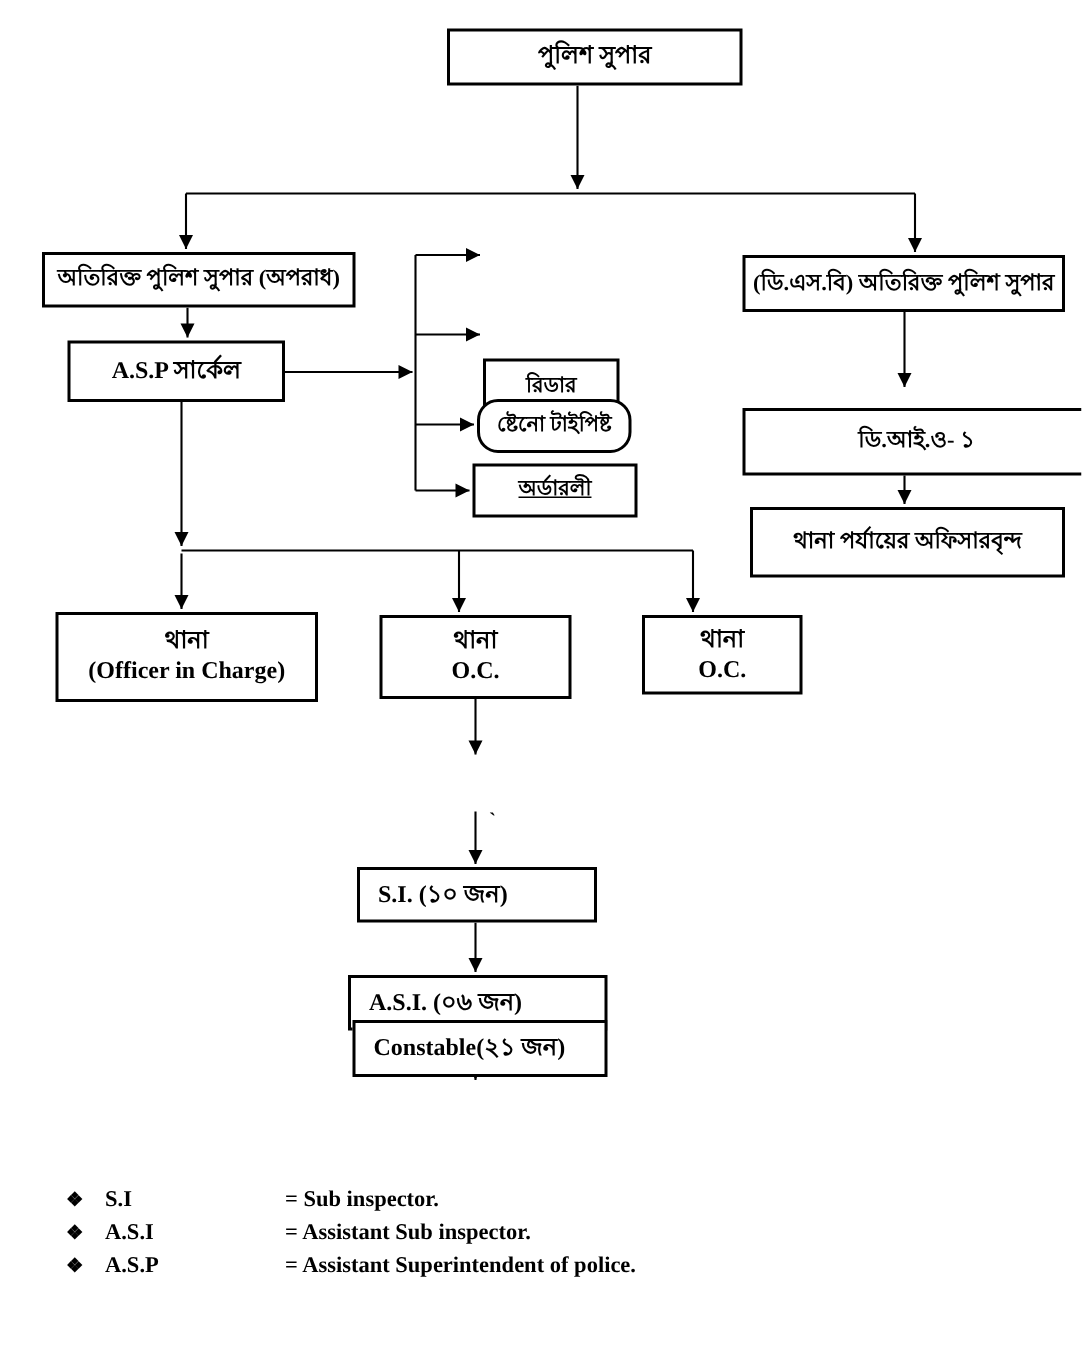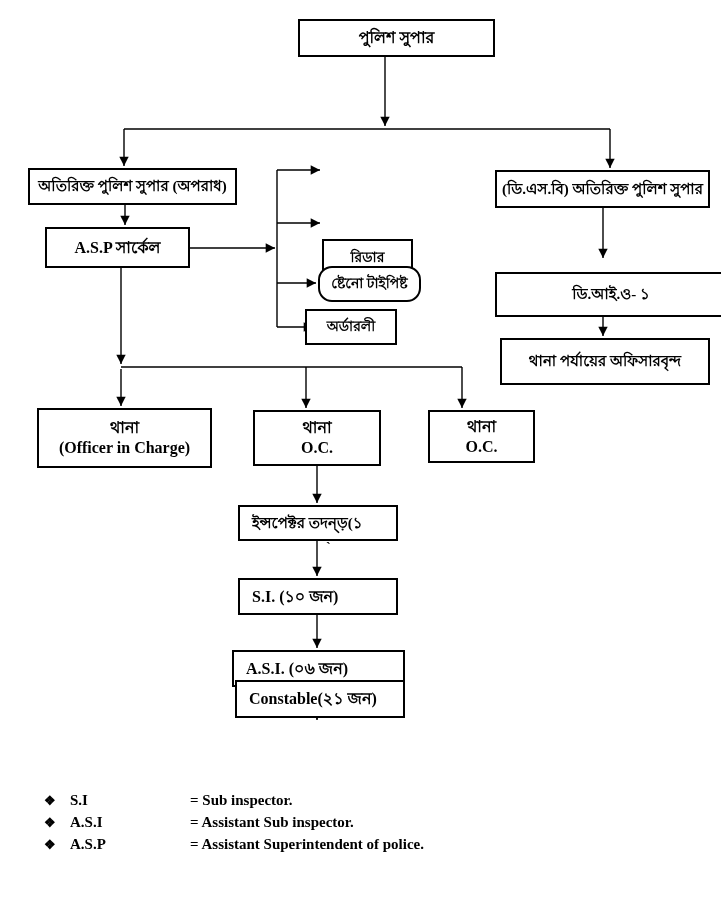--- a/index.html
+++ b/index.html
@@ -71,21 +71,21 @@
 
   <div class="box" style="left:28px;top:168px;width:209px;height:37px;">অতিরিক্ত পুলিশ সুপার (অপরাধ)</div>
 
   <div class="box fs16" style="left:45px;top:227px;width:145px;height:41px;">A.S.P সার্কেল</div>
 
 
   <div class="box fs14" style="left:322px;top:205px;width:91px;height:37px;margin-top:34px;">রিডার</div>
 
   <div class="box fs14" style="left:318px;top:266px;width:103px;height:36px;border-radius:14px;">ষ্টেনো টাইপিষ্ট</div>
 
-  <div class="box fs14" style="left:305px;top:309px;width:92px;height:36px;">অর্ডারলী</div>
+  <div class="box fs14" style="left:315px;top:309px;width:110px;height:36px;text-decoration:underline;">অর্ডারলী</div>
 
   <div class="box" style="left:495px;top:170px;width:215px;height:38px;">(ডি.এস.বি) অতিরিক্ত পুলিশ সুপার</div>
 
   <div class="box" style="left:495px;top:260px;width:232px;height:45px;margin-top:12px;">ডি.আই.ও- ১</div>
 
   <div class="box" style="left:500px;top:338px;width:210px;height:47px;">থানা পর্যায়ের অফিসারবৃন্দ</div>
 
   <div class="box fs16" style="left:37px;top:408px;width:175px;height:60px;">
     <span>থানা</span>
     <span>(Officer in Charge)</span>
@@ -94,21 +94,20 @@
   <div class="box fs16" style="left:253px;top:410px;width:128px;height:56px;">
     <span>থানা</span>
     <span>O.C.</span>
   </div>
 
   <div class="box fs16" style="left:428px;top:410px;width:107px;height:53px;">
     <span>থানা</span>
     <span>O.C.</span>
   </div>
 
-  <div class="box left-align" style="left:238px;top:505px;width:160px;height:36px;">ইন্সপেক্টর তদন্ড়(১</div>
 
   <span class="stray" style="left:326px;top:540px;">`</span>
 
   <div class="box left-align fs16" style="left:238px;top:578px;width:160px;height:37px;">S.I. (১০ জন)</div>
 
   <div class="box left-align fs16" style="left:232px;top:650px;width:173px;height:37px;">A.S.I. (০৬ জন)</div>
 
   <div class="box left-align fs16" style="left:235px;top:680px;width:170px;height:38px;">Constable(২১ জন)</div>
 
   <div class="legend">

